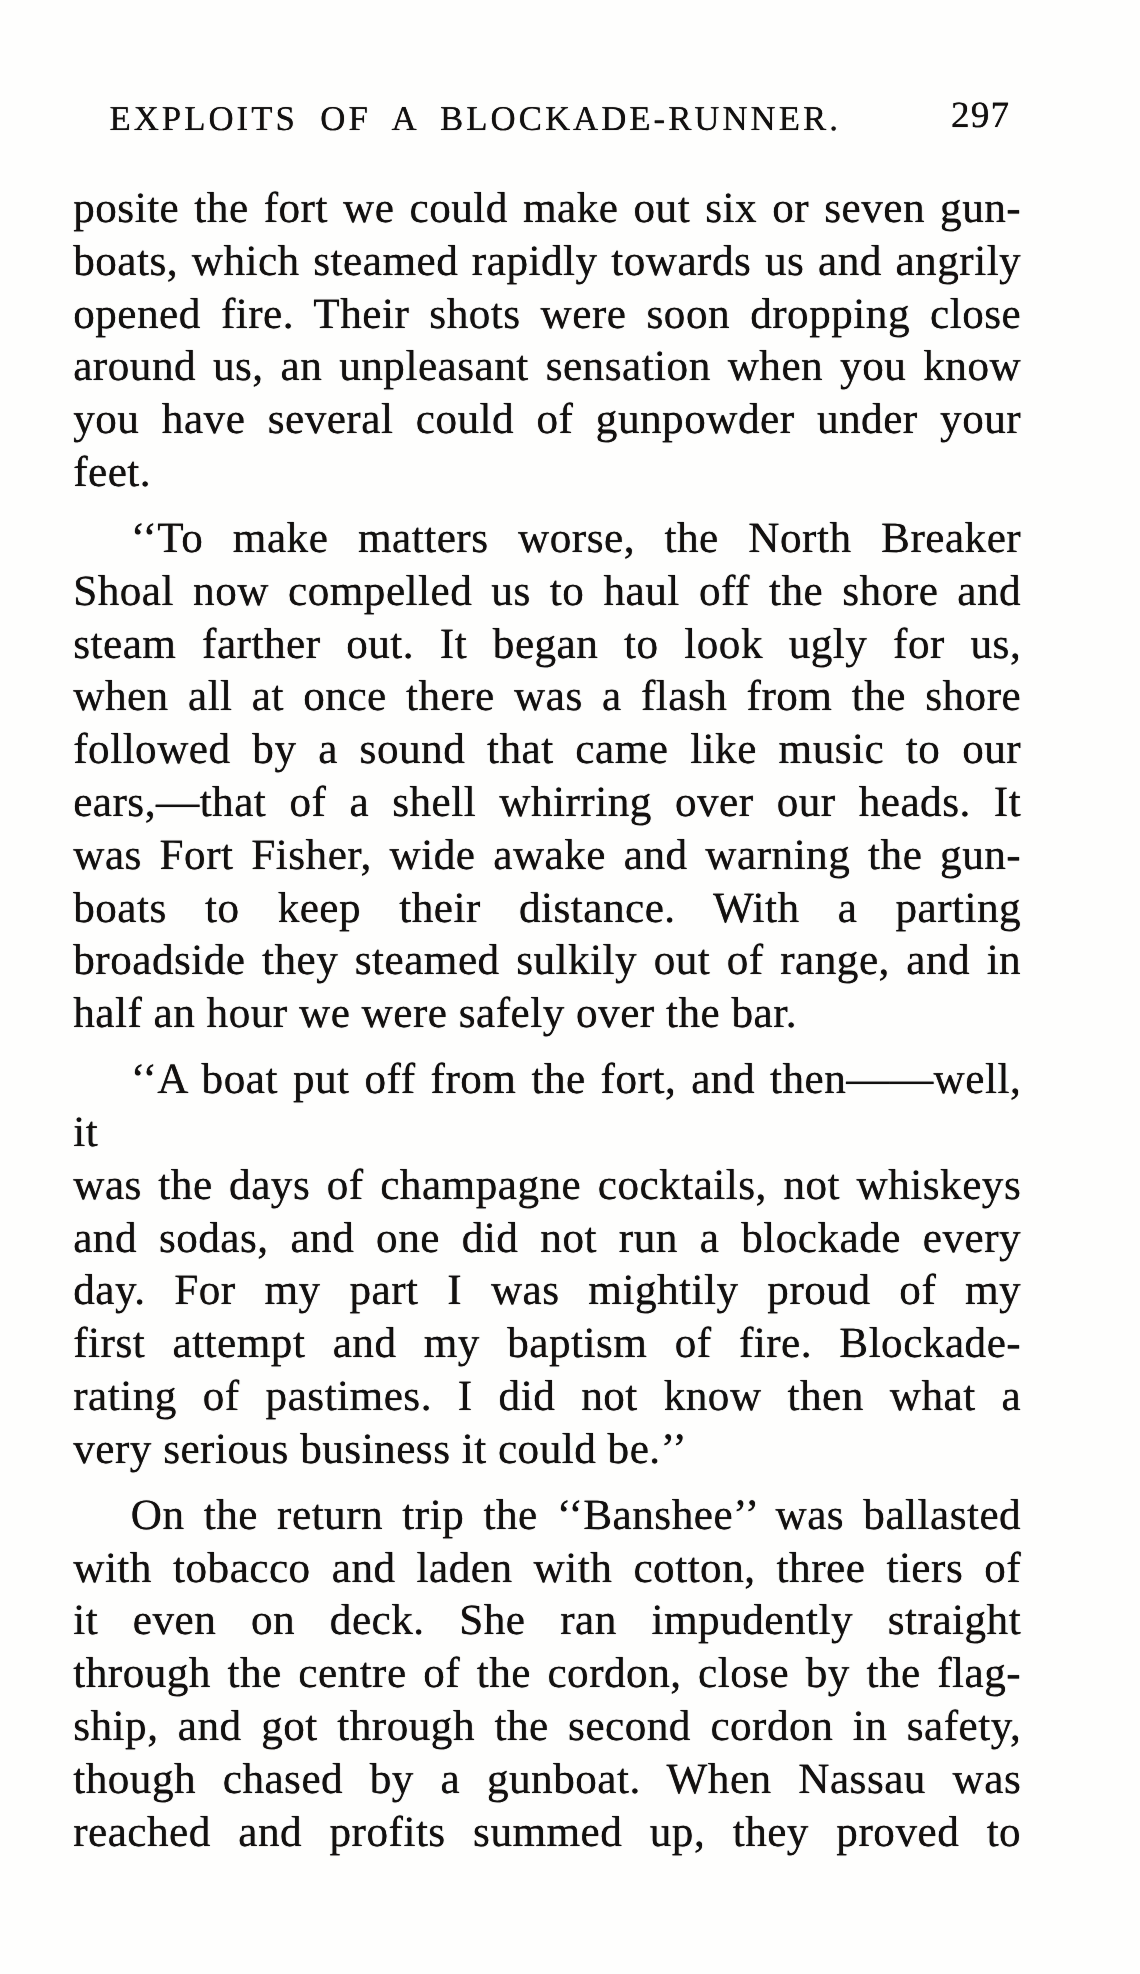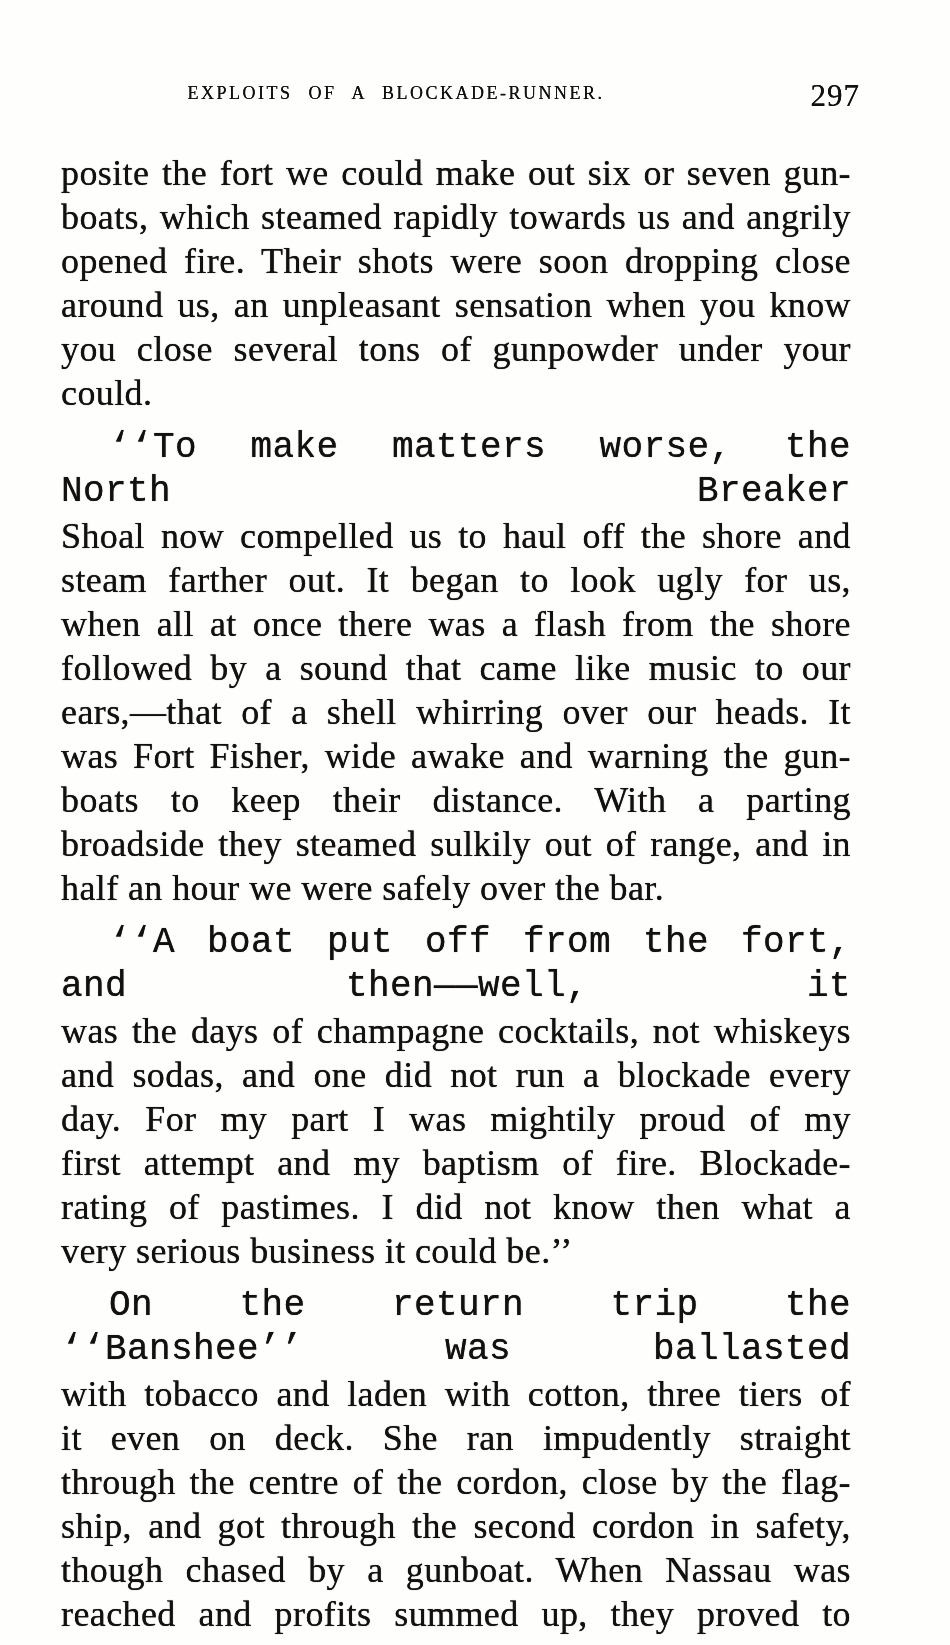--- a/index.html
+++ b/index.html
@@ -23,29 +23,29 @@
     left: 50px;
     right: 88px;
     height: 36px;
   }
   .running-title {
     position: absolute;
     left: 0;
     right: 120px;
     top: 5px;
     text-align: center;
-    font-size: 18px;
+    font-size: 29px;
     letter-spacing: 2.5px;
     word-spacing: 9px;
     white-space: nowrap;
     text-shadow: 0 0 0.6px currentColor;
   }
   .page-number {
     position: absolute;
-    right: 2px;
+    right: 20px;
     top: 0;
     font-size: 31px;
     letter-spacing: 1px;
     text-shadow: 0 0 0.6px currentColor;
   }
   
   .body-text {
     position: absolute;
     top: 140px;
     left: 50px;
@@ -58,42 +58,41 @@
   .para { margin: 11px; padding: 0; }
   .line {
     text-align: justify;
     text-align-last: justify;
   }
   .line.end {
     text-align-last: left;
   }
   .para.indented .line:first-child {
     text-indent: 48px;
-    font-family: Liberation Mono, monospace;
   }
 </style>
 </head>
 <body>
 
 <div class="page">
 
   <div class="header">
     <div class="running-title">EXPLOITS OF A BLOCKADE-RUNNER.</div>
     <div class="page-number">297</div>
   </div>
 
   <div class="body-text">
 
     <div class="para">
       <div class="line">posite the fort we could make out six or seven gun-</div>
       <div class="line">boats, which steamed rapidly towards us and angrily</div>
       <div class="line">opened fire.  Their shots were soon dropping close</div>
       <div class="line">around us, an unpleasant sensation when you know</div>
-      <div class="line">you close several tons of gunpowder under your</div>
-      <div class="line end">could.</div>
+      <div class="line">you have several could of gunpowder under your</div>
+      <div class="line end">feet.</div>
     </div>
 
     <div class="para indented">
       <div class="line">‘‘To make matters worse, the North Breaker</div>
       <div class="line">Shoal now compelled us to haul off the shore and</div>
       <div class="line">steam farther out.  It began to look ugly for us,</div>
       <div class="line">when all at once there was a flash from the shore</div>
       <div class="line">followed by a sound that came like music to our</div>
       <div class="line">ears,—that of a shell whirring over our heads.  It</div>
       <div class="line">was Fort Fisher, wide awake and warning the gun-</div>

